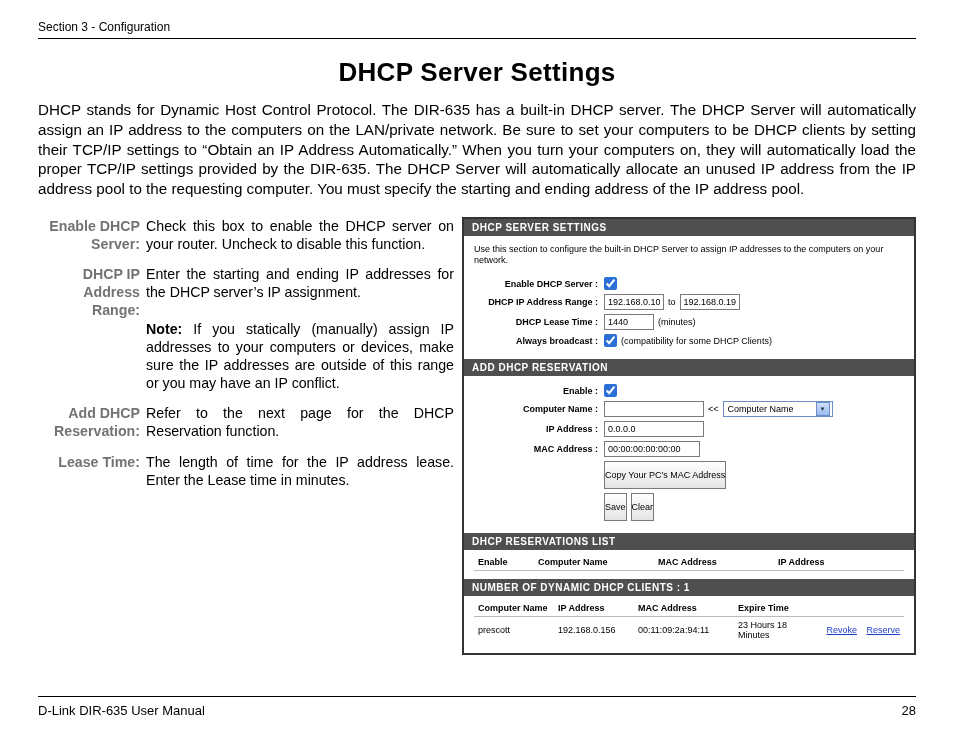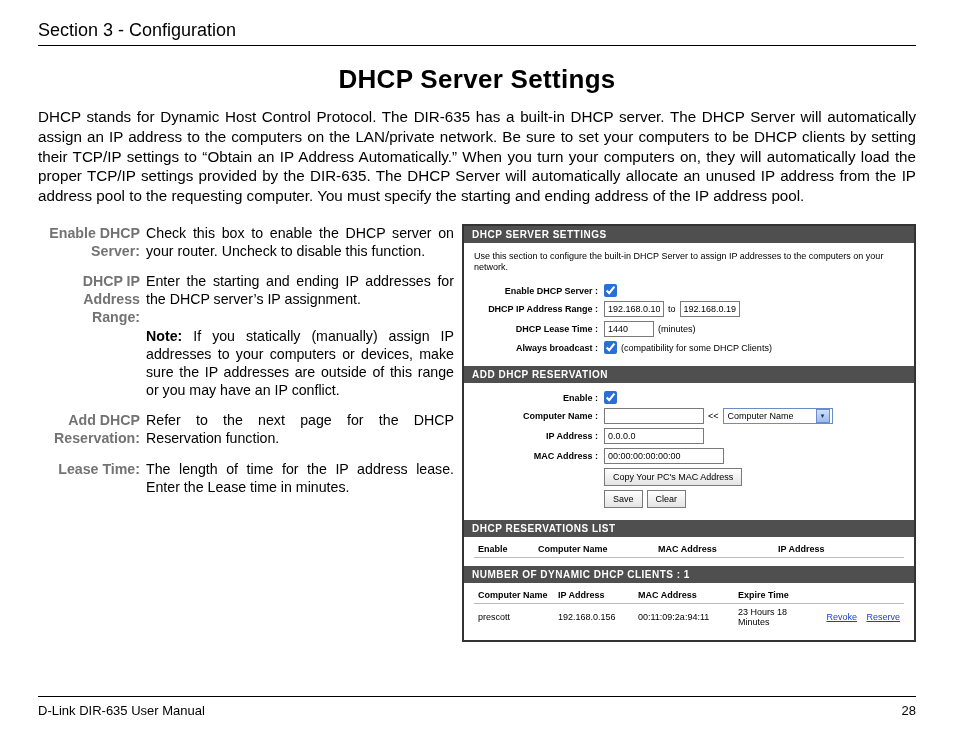--- a/index.html
+++ b/index.html
@@ -7,21 +7,21 @@
   body {
     width: 954px;
     height: 738px;
     font-family: Arial, Helvetica, sans-serif;
     color: #000;
     background: #fff;
     padding: 20px 38px 20px 38px;
     position: relative;
   }
   .header-line {
-    font-size: 18px;
+    font-size: 12px;
     padding-bottom: 4px;
     border-bottom: 1.5px solid #000;
   }
   h1.page-title {
     font-family: "Arial Narrow", Arial, sans-serif;
     font-stretch: condensed;
     font-weight: bold;
     font-size: 26px;
     text-align: center;
     margin: 18px 0 12px 0;
@@ -76,24 +76,24 @@
   input[type=text].fld {
     border: 1px solid #7a7a7a;
     height: 16px;
     padding: 0 3px;
     font-size: 9px;
     font-family: inherit;
   }
   input[type=checkbox] { margin:0; width:13px; height:13px; accent-color:#2a6fd6;}
   .btn {
     font-size: 9px;
-    padding: 1px 8px;
+    padding: 1px 0;
     border: 1px solid #7a7a7a;
     background: linear-gradient(#fff,#e4e4e4);
-    height: 18px;
+    height: 28px;
     cursor: pointer;
     font-family: inherit;
   }
   .select-like {
     border:1px solid #6b8cc7;
     height:16px;
     width:110px;
     display:flex;
     align-items:center;
     justify-content:space-between;
@@ -215,21 +215,21 @@
       </div>
       <div class="p-row">
         <div class="p-label">IP Address :</div>
         <div class="p-field">
             <input type="text" class="fld" style="width: 100px;" value="0.0.0.0">
           </div>
       </div>
       <div class="p-row">
         <div class="p-label">MAC Address :</div>
         <div class="p-field">
-            <input type="text" class="fld" style="width: 120px;" value="00:00:00:00:00:00">
+            <input type="text" class="fld" style="width: 96px;" value="00:00:00:00:00:00">
           </div>
       </div>
       <div class="p-row">
         <div class="p-label"></div>
         <div class="p-field">
             <button class="btn">Copy Your PC's MAC Address</button>
           </div>
       </div>
       <div class="p-row">
         <div class="p-label"></div>

